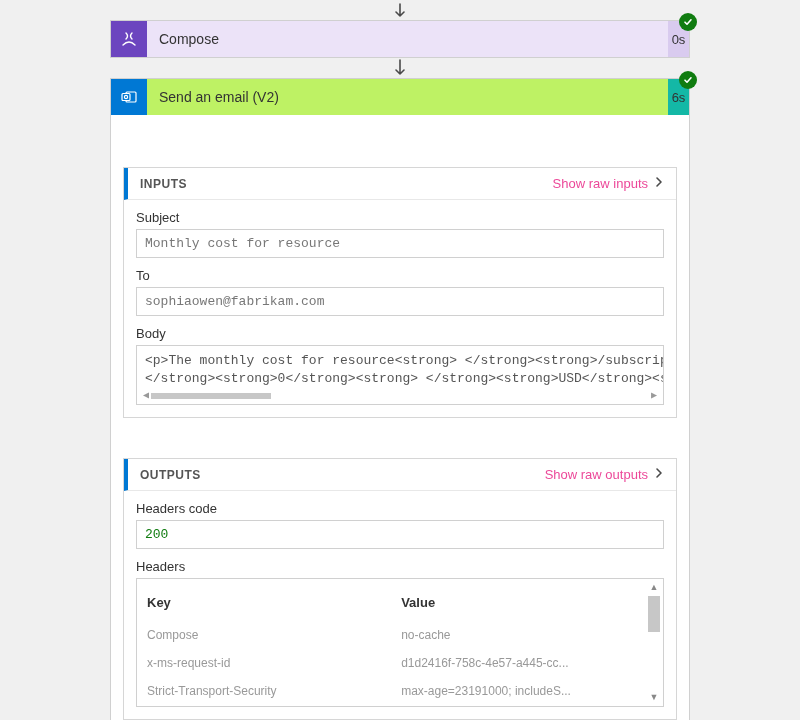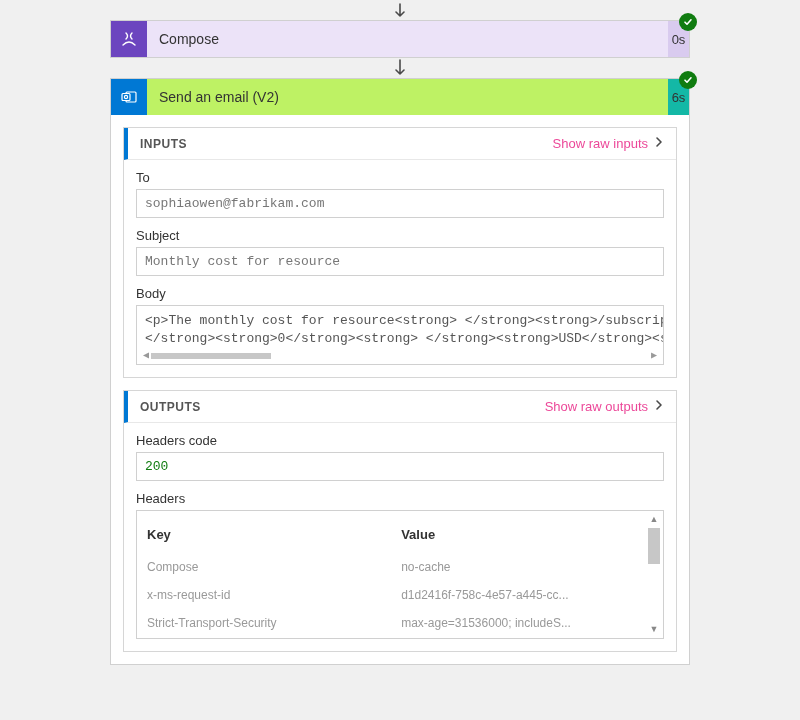--- a/index.html
+++ b/index.html
@@ -79,20 +79,21 @@
       color: #fff;
       font-size: 11px;
     }
     .card-body {
       background: #fff;
       padding: 12px;
     }
     .panel {
       border: 1px solid #d6d6d6;
       margin-bottom: 12px;
+      margin-top: 40px;
     }
     .panel:last-child { margin-bottom: 0; }
     .panel-header {
       display: flex;
       align-items: center;
       justify-content: space-between;
       border-left: 4px solid #0078d4;
       padding: 8px 12px;
       border-bottom: 1px solid #e8e8e8;
     }
@@ -250,26 +251,26 @@
             <span>Show raw inputs</span>
             <span class="chevron-right">
               <svg width="10" height="12" viewBox="0 0 10 12">
                   <path d="M3 2l4 4-4 4" stroke="#4a4a4a" stroke-width="1.6" fill="none" stroke-linecap="round" stroke-linejoin="round"></path>
                 </svg>
             </span>
           </span>
         </div>
         <div class="panel-content">
           <div class="field">
+            <span class="field-label">Subject</span>
+            <div class="field-box">Monthly cost for resource</div>
+          </div>
+          <div class="field">
             <span class="field-label">To</span>
             <div class="field-box">sophiaowen@fabrikam.com</div>
-          </div>
-          <div class="field">
-            <span class="field-label">Subject</span>
-            <div class="field-box">Monthly cost for resource</div>
           </div>
           <div class="field">
             <span class="field-label">Body</span>
             <div class="field-box mono-body">
               <div>&lt;p&gt;The monthly cost for resource&lt;strong&gt; &lt;/strong&gt;&lt;strong&gt;/subscrip</div>
               <div>&lt;/strong&gt;&lt;strong&gt;0&lt;/strong&gt;&lt;strong&gt; &lt;/strong&gt;&lt;strong&gt;USD&lt;/strong&gt;&lt;s</div>
               <div class="scrollhint">
                 <span>◀</span>
                   <span class="track"></span>
                   <span style="margin-left:auto">▶</span>
@@ -315,21 +316,21 @@
                   <tr>
                     <td>Compose</td>
                     <td>no-cache</td>
                   </tr>
                   <tr>
                     <td>x-ms-request-id</td>
                     <td>d1d2416f-758c-4e57-a445-cc...</td>
                   </tr>
                   <tr>
                     <td>Strict-Transport-Security</td>
-                    <td>max-age=31536000; includeS...</td>
+                    <td>max-age=23191000; includeS...</td>
                   </tr>
                 </tbody>
               </table>
             </div>
           </div>
         </div>
       </div>
 
     </div>
   </div>

